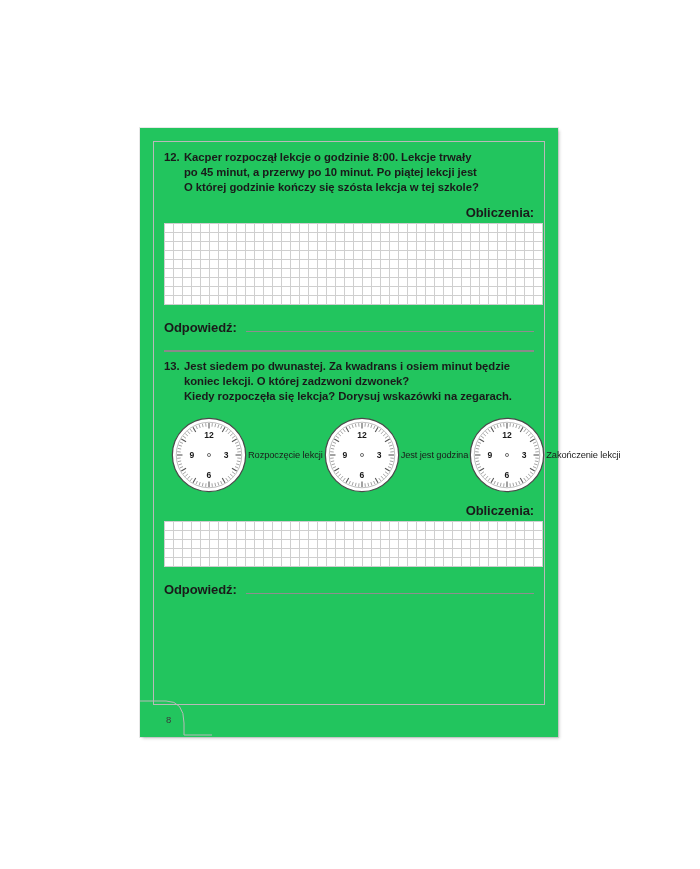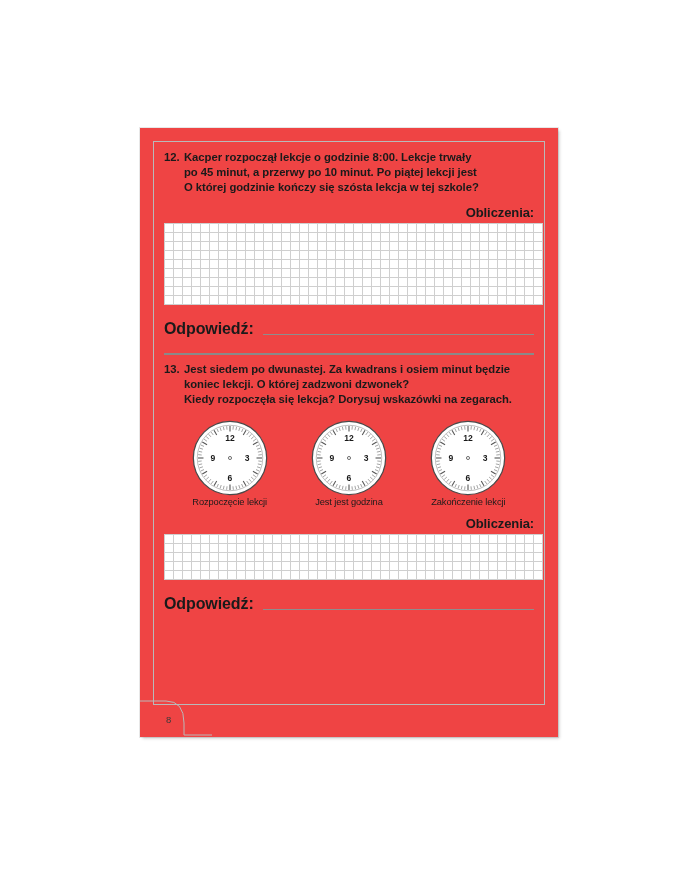--- a/index.html
+++ b/index.html
@@ -9,21 +9,21 @@
     font-family:"Liberation Sans", sans-serif;
     position:relative;
     overflow:hidden;
   }
 
   
   #sheet{
     position:absolute;
     left:140px; top:128px;
     width:418px; height:609px;
-    background:#ef4444;
+    background:#22c55e;
     box-shadow:1.5px 1.5px 3px rgba(0,0,0,0.20), 0 0 0 1px #e8e8e8;
   }
 
   
   #frame{
     position:absolute;
     left:13px; top:13px;
     width:calc(100% - 26px);
     height:calc(100% - 45px);
     border:1px solid #b9b9b9;
@@ -71,21 +71,21 @@
   #grid-1{ height:81px; }
   #grid-2{ height:45px; }
 
   
   .answer-row{
     display:flex;
     align-items:flex-end;
     margin-top:15px;
   }
   .answer-label{
-    font-size:16px;
+    font-size:13px;
     font-weight:600;
     color:#1a1a1a;
     letter-spacing:-0.1px;
     white-space:nowrap;
     text-align:right;
   }
   .answer-rule{
     flex:1;
     border-bottom:1px solid #8e8e8e;
     margin-left:9px;
@@ -103,21 +103,21 @@
 
   
   .clock-row{
     display:flex;
     justify-content:space-around;
     margin-top:12px;
     padding:0 6px;
   }
   .clock-cell{
     display:flex;
-    flex-direction:column;
+    flex-direction:row;
     align-items:center;
   }
   .clock-face{ display:block; }
   .clock-caption{
     font-size:9.3px;
     color:#1a1a1a;
     white-space:nowrap;
     letter-spacing:-0.1px;
   }
 

